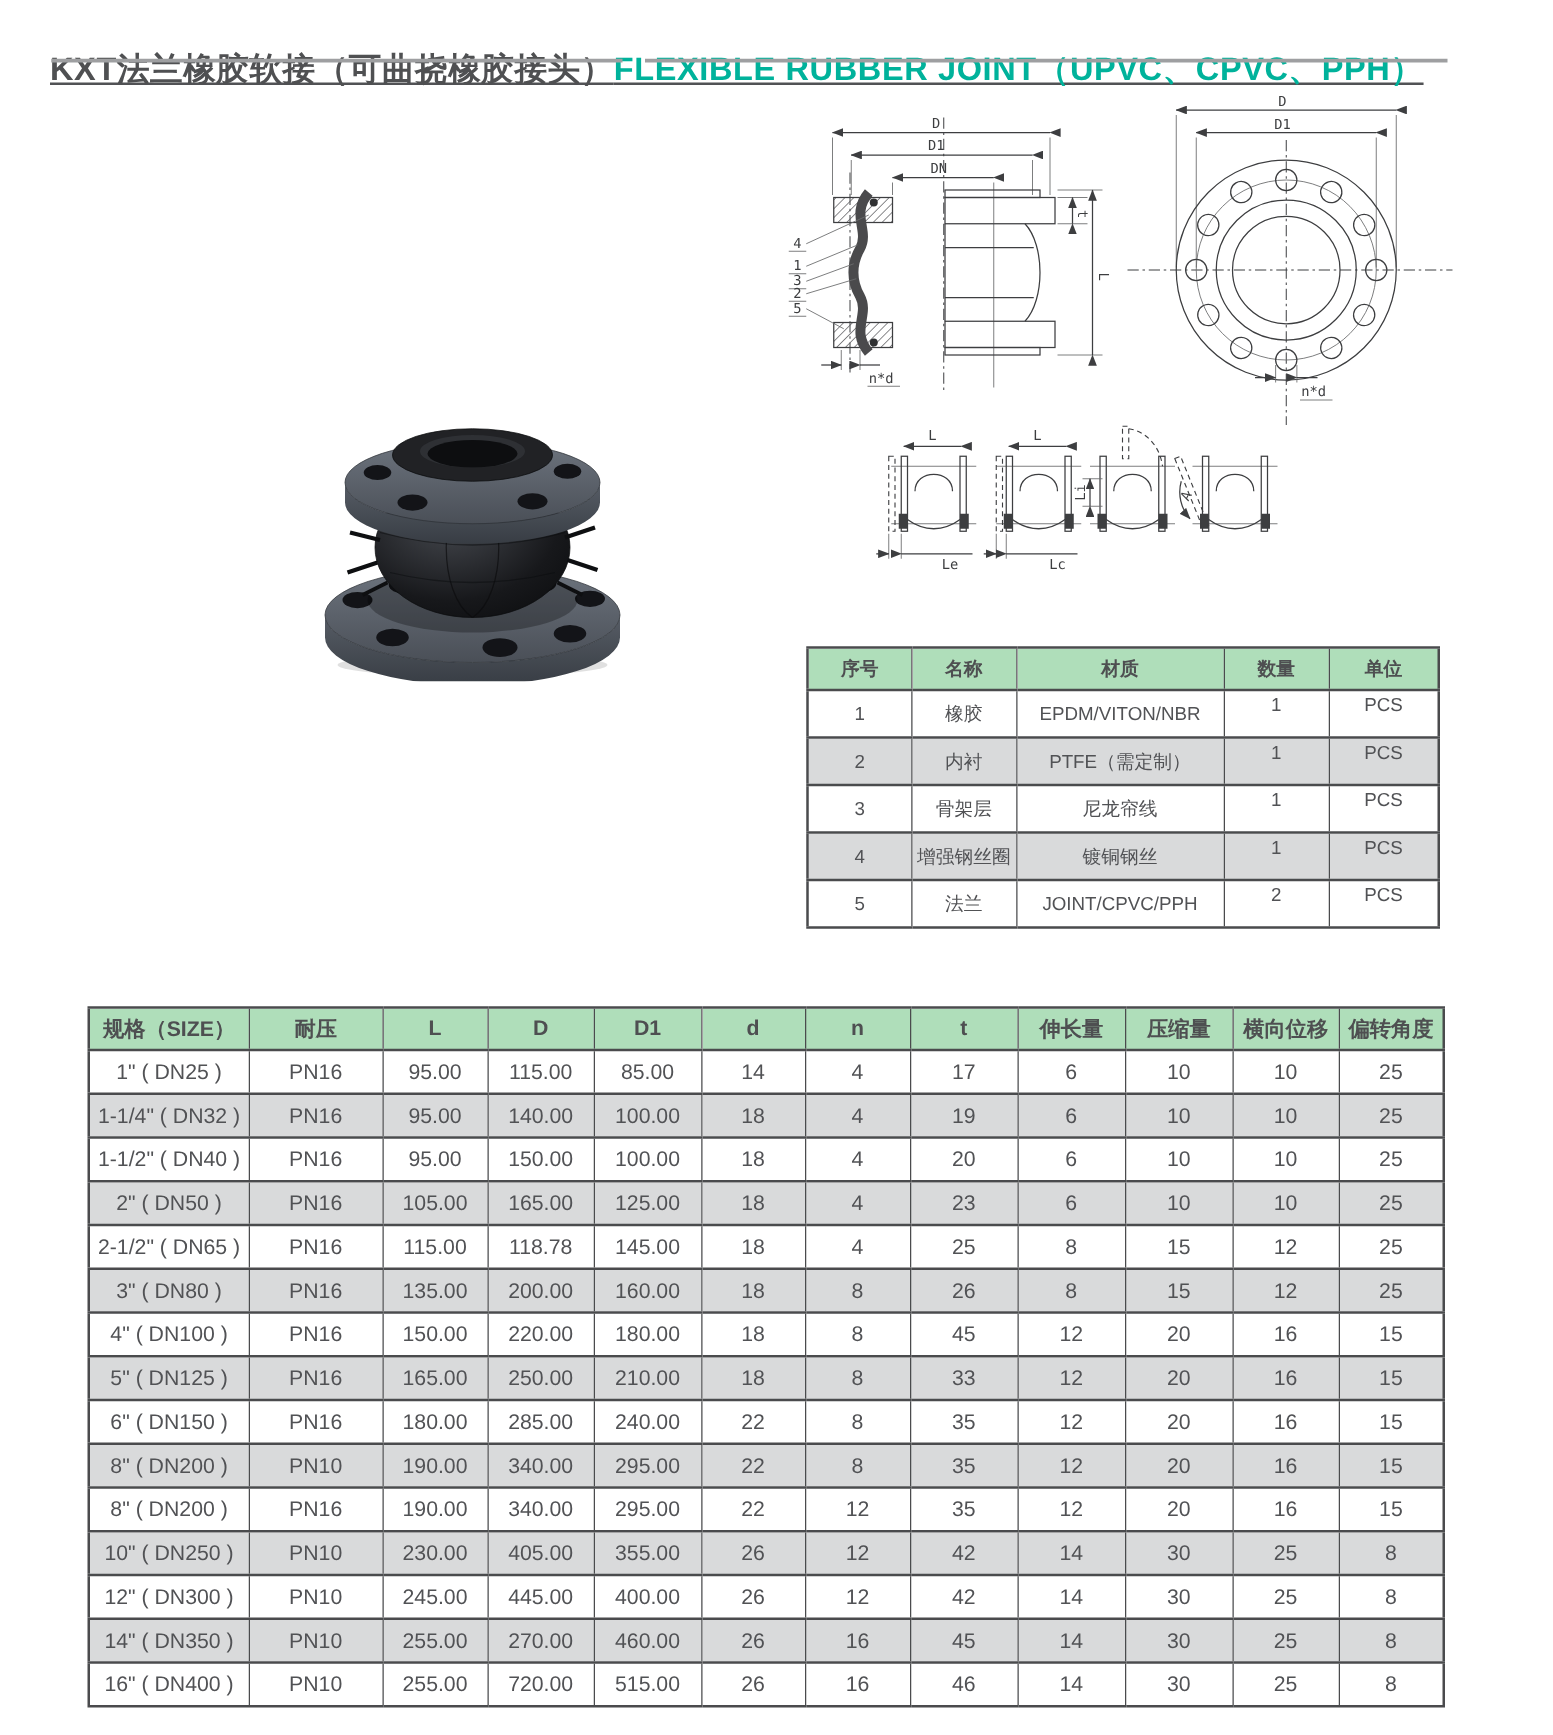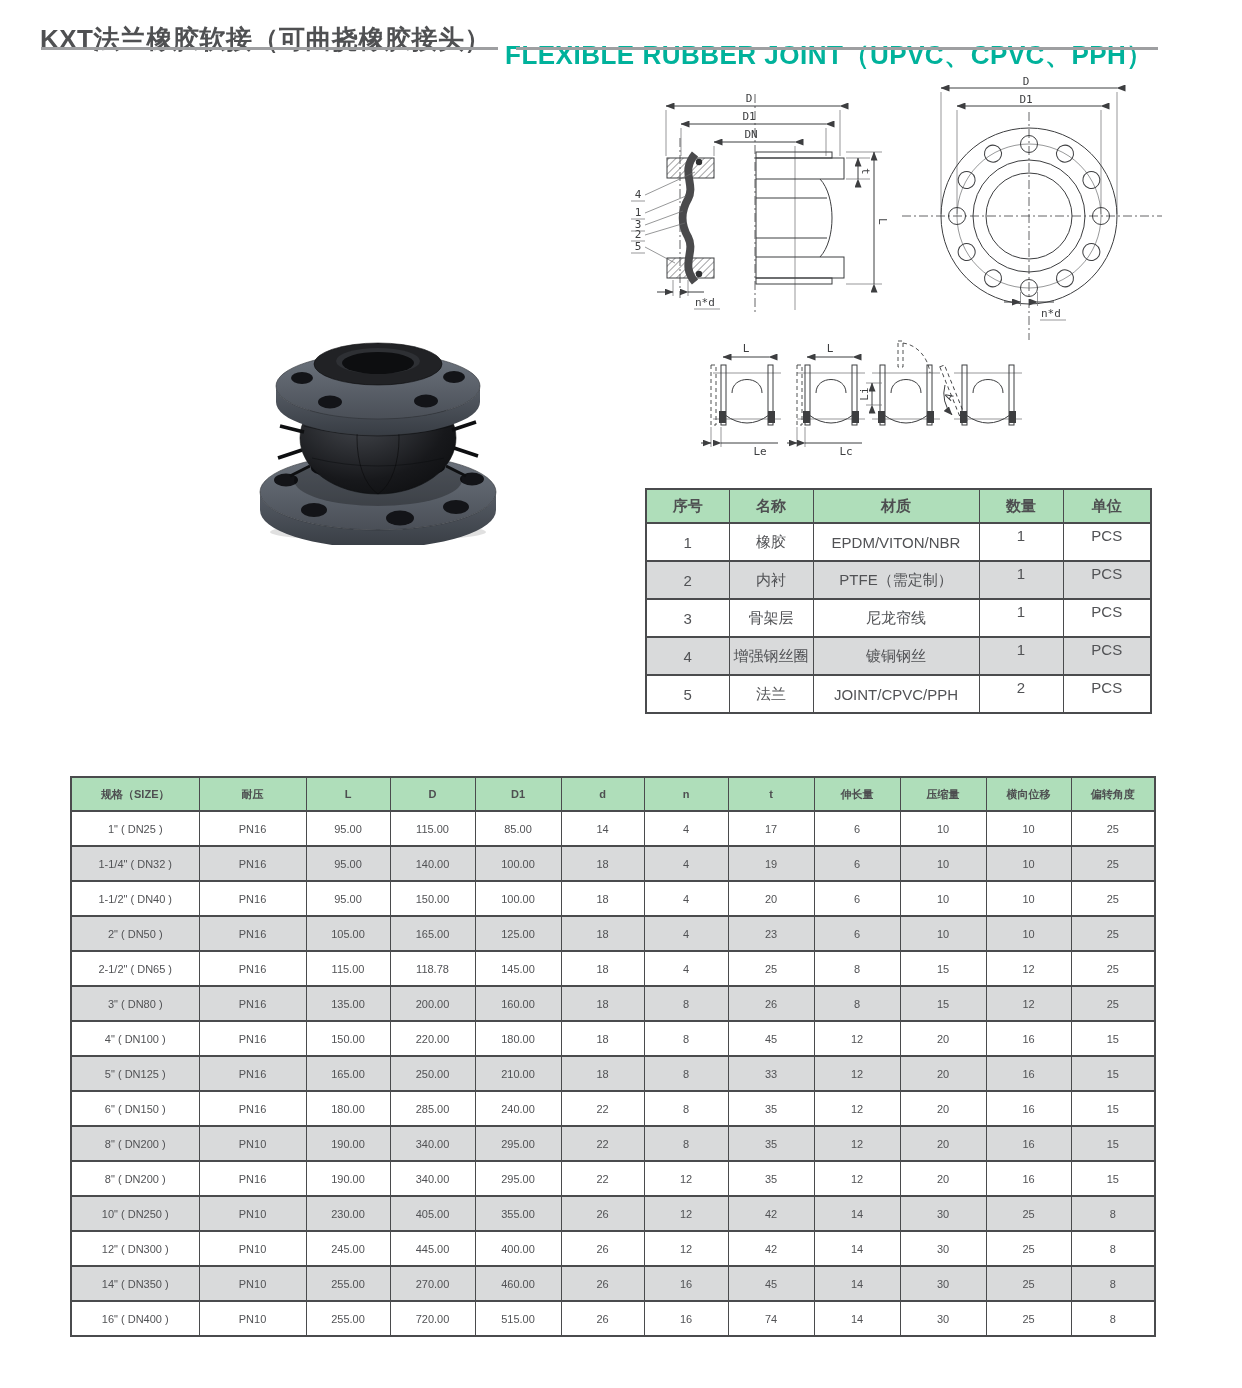--- a/index.html
+++ b/index.html
@@ -1,44 +1,44 @@
 <!DOCTYPE html>
 <html><head>
 <meta charset="utf-8">
 <style>
   html,body{margin:0;padding:0;background:#ffffff;}
   .page{position:relative;width:1242px;height:1388px;background:#fff;overflow:hidden;
         font-family:"Liberation Sans","DejaVu Sans",sans-serif;color:#515255;}
 
   
-  .title-row{position:absolute;left:40px;top:6px;display:flex;gap:14px;align-items:center;white-space:nowrap;}
+  .title-row{position:absolute;left:40px;top:6px;display:flex;align-items:flex-end;white-space:nowrap;text-decoration:underline;}
   .title-cn{font-size:26px;font-weight:700;color:#4f5052;letter-spacing:.5px;}
   .title-en{font-size:26px;font-weight:700;letter-spacing:.5px;margin-top:32px;}
   .rule{position:absolute;top:47px;height:3px;background:#9e9fa1;}
   .rule-left{left:41px;width:457px;}
   .rule-right{left:516px;width:642px;}
 
   
   .standard-note{position:absolute;left:850px;top:452px;width:300px;text-align:right;
                  font-size:17px;font-weight:700;color:#55565a;}
 
   
-  .tbl-wrap{position:absolute;}
+  .tbl-wrap{position:absolute;margin-top:29px;}
   table.sheet{border-collapse:collapse;table-layout:fixed;background:#fff;
               border:2px solid #4a4b4d;text-align:center;}
   table.sheet th,table.sheet td{border:1px solid #4a4b4d;border-top-width:2px;border-bottom-width:2px;
               padding:0 2px;overflow:hidden;white-space:nowrap;}
   table.sheet th{background:#afdeba;font-weight:700;color:#4e4f51;height:32px;}
   table.sheet td{height:33px;color:#515255;}
   table.sheet tbody tr:nth-child(even){background:#d9dadb;}
   #parts-wrap{left:645px;top:488px;}
   #parts-wrap table{width:505px;font-size:15px;}
   #parts-wrap td:nth-child(4),#parts-wrap td:nth-child(5){vertical-align:top;padding-top:3px;line-height:1.15;}
   #spec-wrap{left:70px;top:776px;}
-  #spec-wrap table{width:1084px;font-size:11px;}
+  #spec-wrap table{width:1084px;font-size:17px;}
 
   
   .draw{position:absolute;}
   .draw svg{display:block;}
   .cad{stroke:#3d3e40;fill:none;stroke-width:1;}
   .cad-thin{stroke:#6a6b6d;fill:none;stroke-width:.7;}
   .cad-dash{stroke:#3d3e40;fill:none;stroke-width:.8;stroke-dasharray:9 3 2 3;}
   .cad-dashed{stroke:#3d3e40;fill:none;stroke-width:.9;stroke-dasharray:4 3;}
   .dimtext{font-family:"DejaVu Sans Mono","Liberation Mono",monospace;font-size:11px;fill:#3d3e40;stroke:none;}
   .rubberband{stroke:#4a4a4c;stroke-width:8;fill:none;}
@@ -612,21 +612,21 @@
             <td>8</td>
           </tr>
           <tr>
             <td>16" ( DN400 )</td>
             <td>PN10</td>
             <td>255.00</td>
             <td>720.00</td>
             <td>515.00</td>
             <td>26</td>
             <td>16</td>
-            <td>74</td>
+            <td>46</td>
             <td>14</td>
             <td>30</td>
             <td>25</td>
             <td>8</td>
           </tr>
         </tbody>
     </table>
   </div>
 
 </div>

